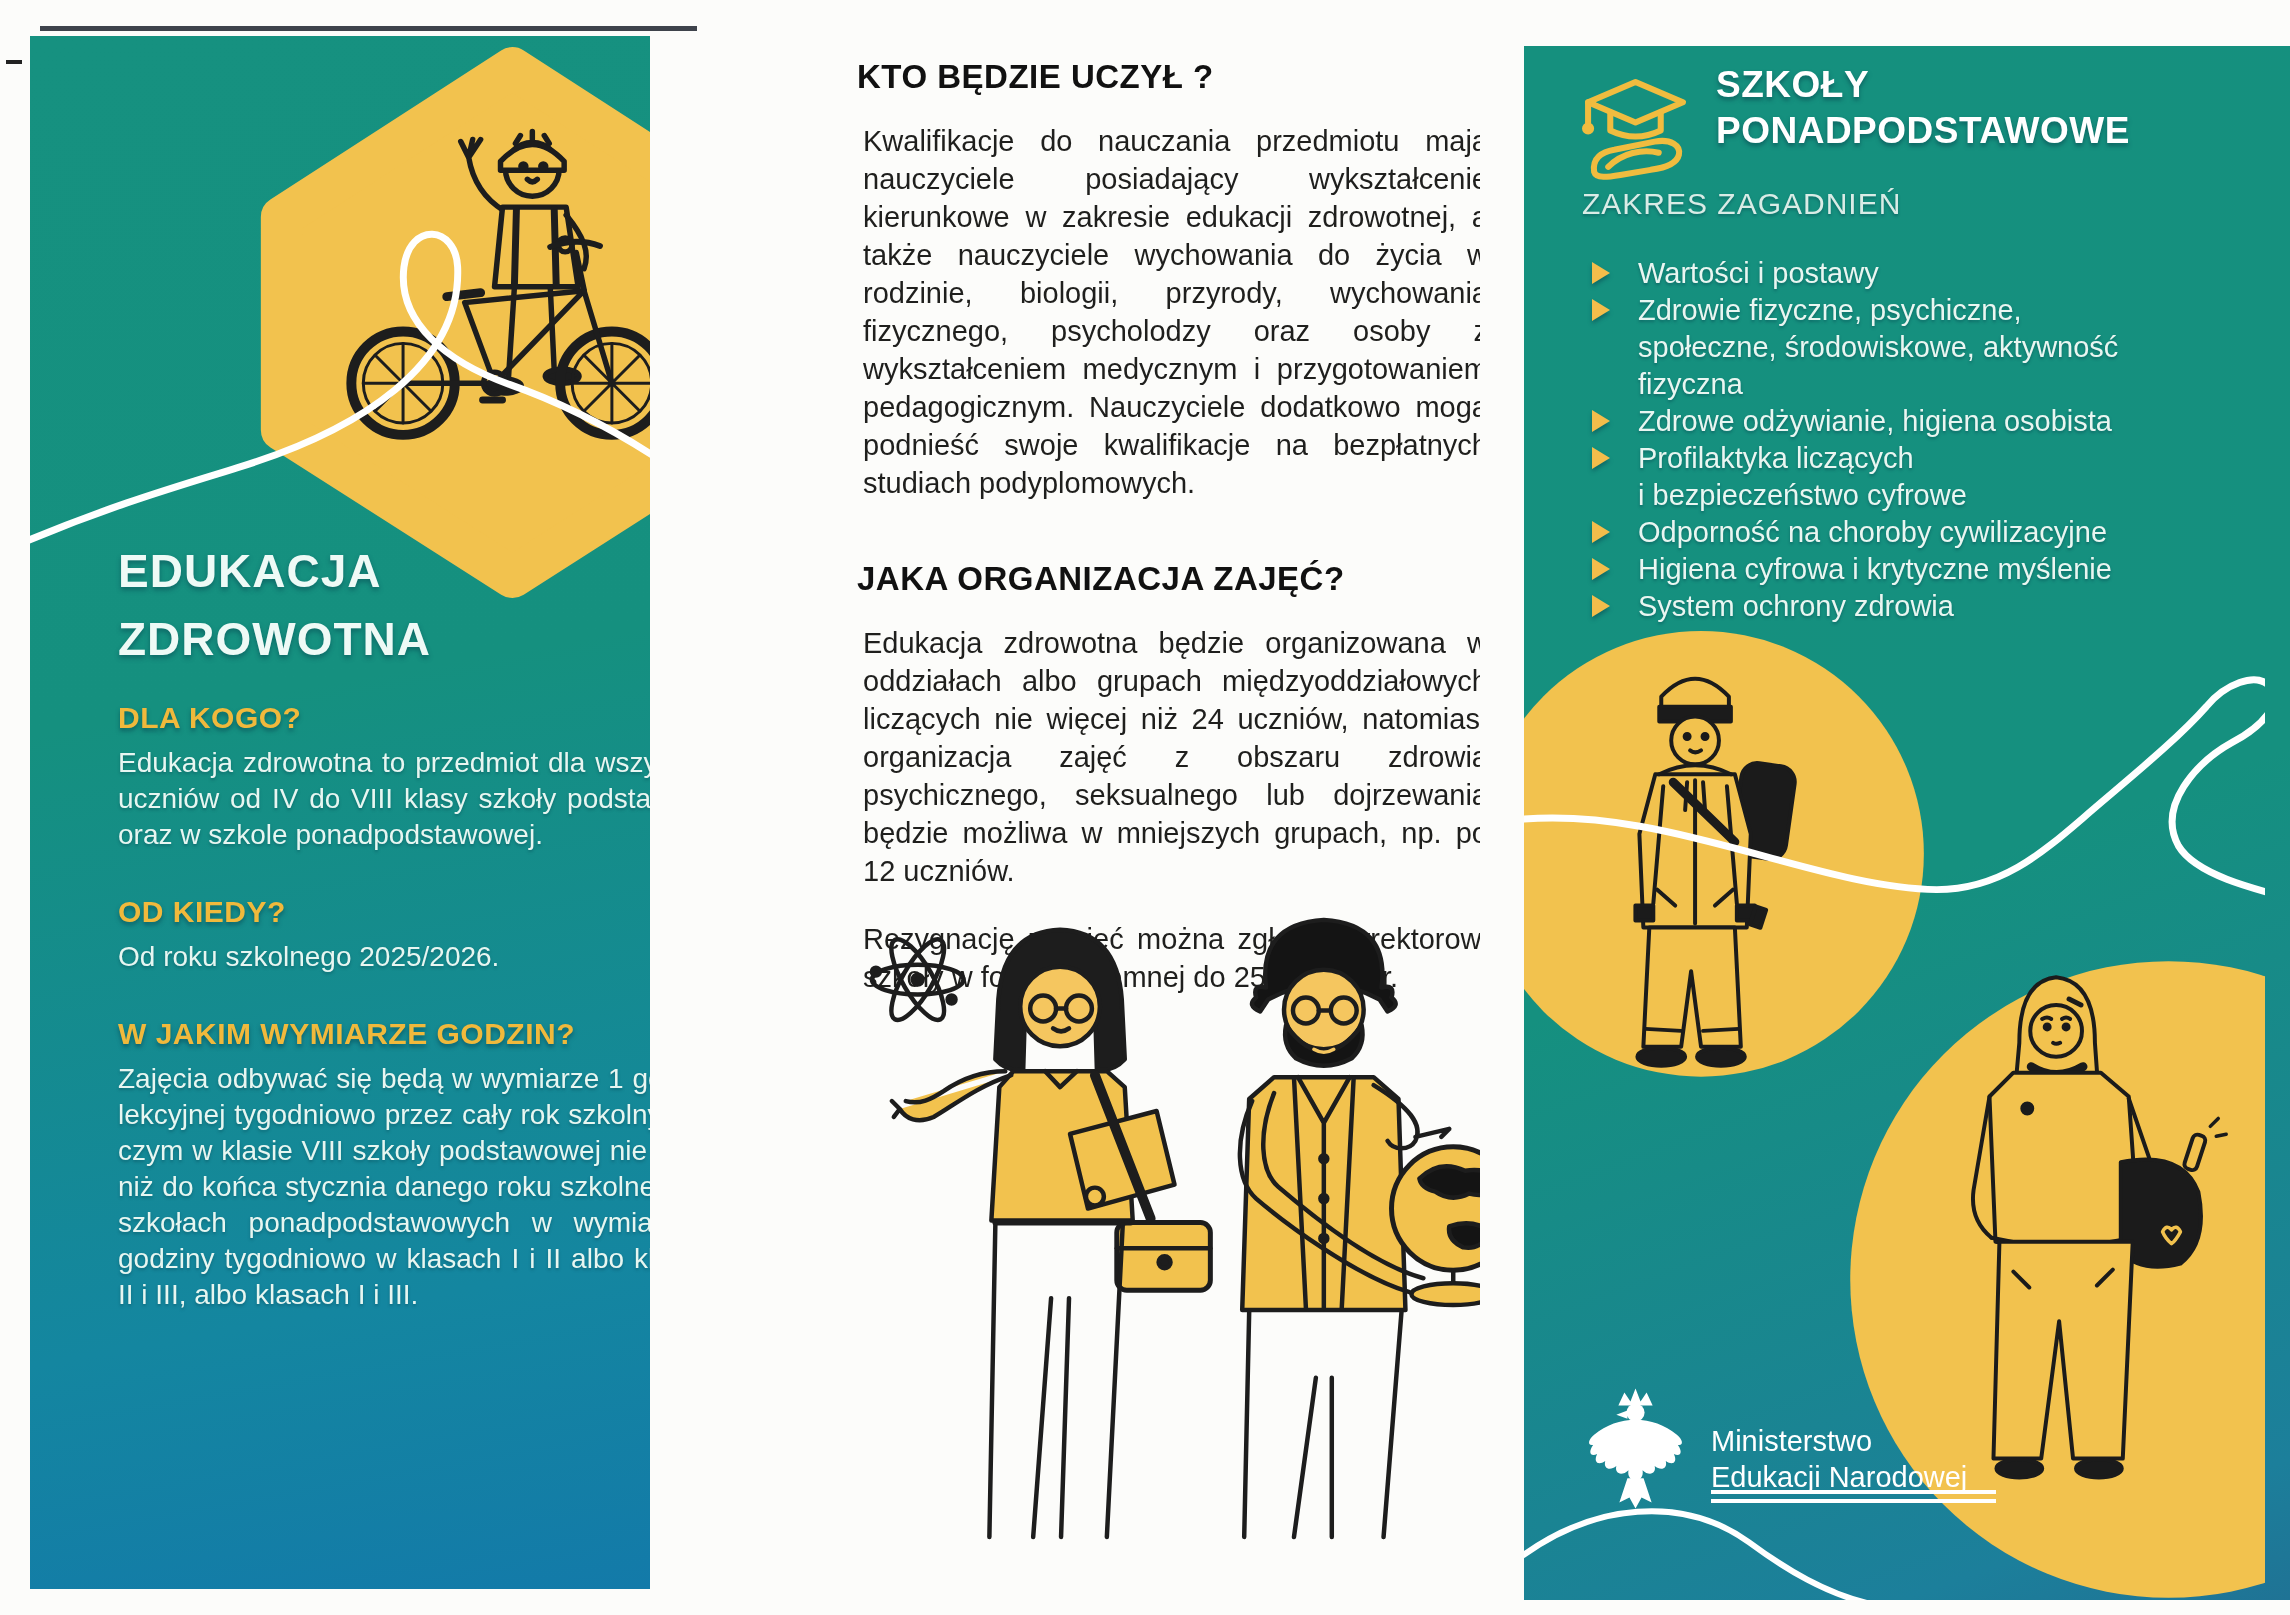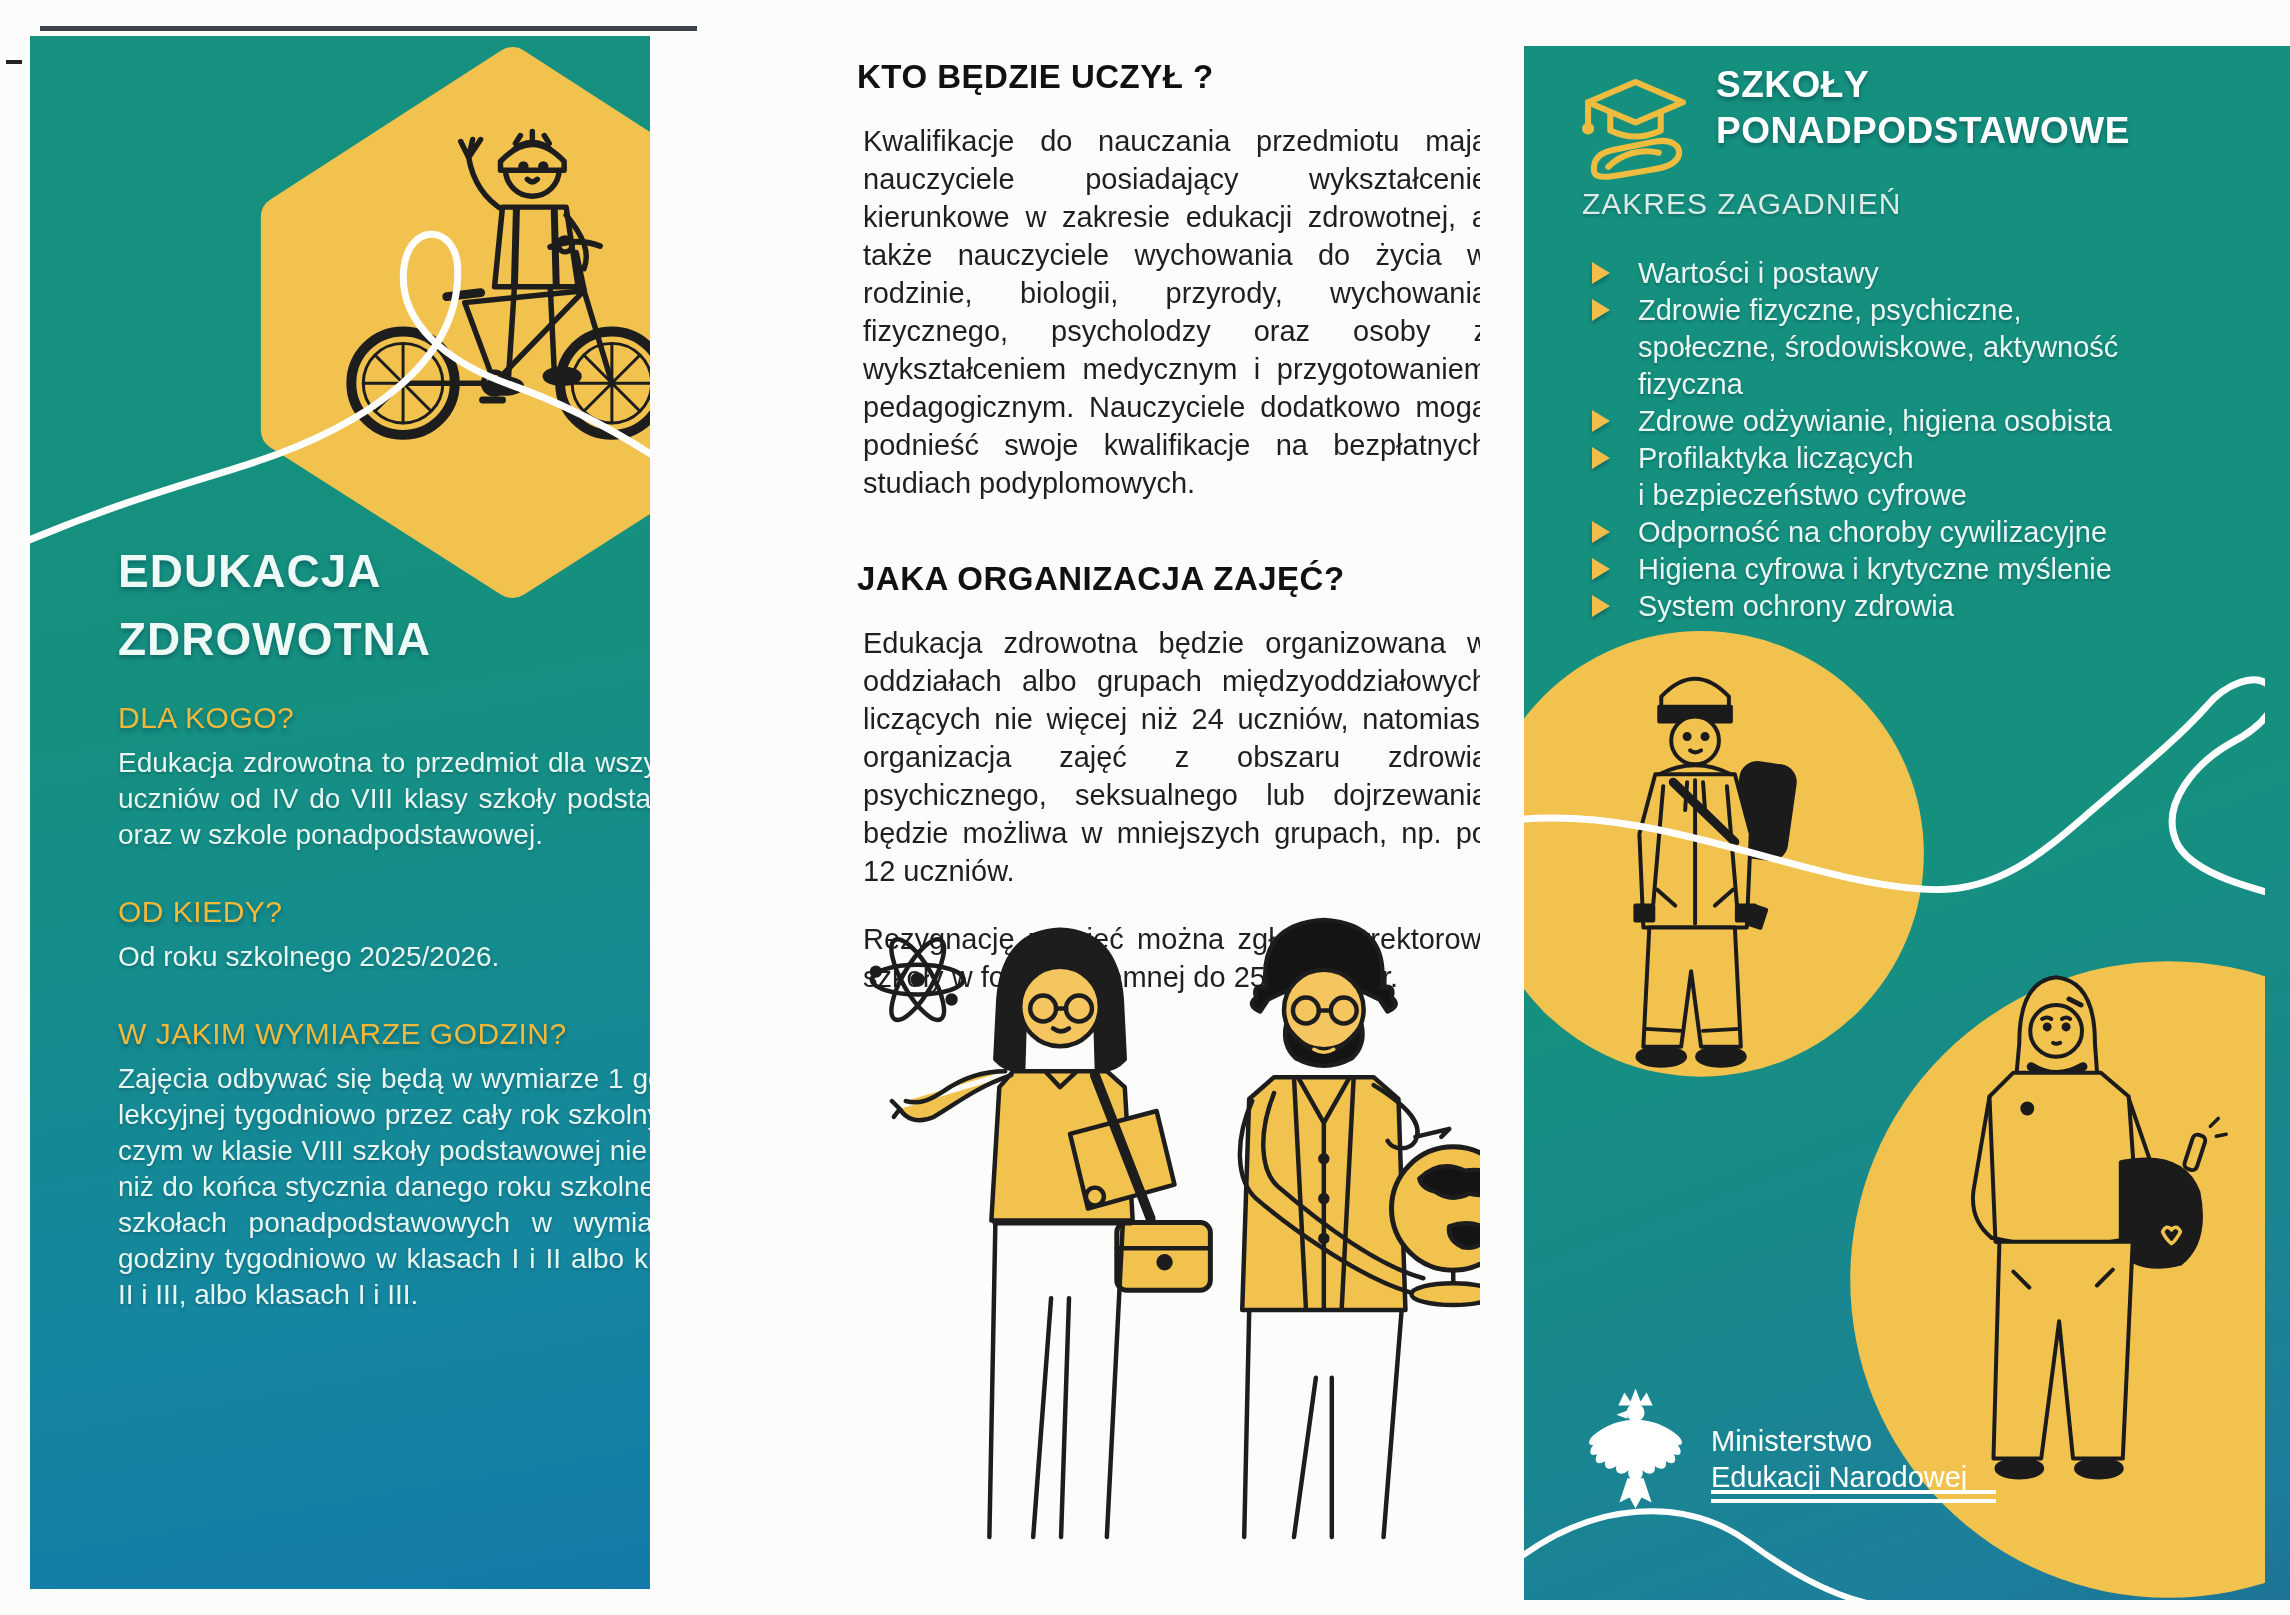--- a/index.html
+++ b/index.html
@@ -12,21 +12,21 @@
   .panel-right{left:1524px;top:46px;width:895px;height:1554px;
       background:linear-gradient(160deg,#15907e 0%,#15907f 52%,#1c7f9b 90%,#206f93 100%);}
   .artifact-line{position:absolute;left:40px;top:26px;width:657px;height:5px;background:#1c222b;opacity:.85;}
   .artifact-dash{position:absolute;left:6px;top:60px;width:16px;height:4px;background:#222;}
 
   
   .l-title{position:absolute;left:88px;top:470px;color:#eefaf6;font-size:46px;font-weight:800;
       line-height:68px;letter-spacing:1px;text-shadow:0 3px 5px rgba(5,55,70,.45);}
   .l-sections{position:absolute;left:88px;top:665px;width:611px;}
   .l-sec{margin:0 0 42px 0;}
-  .l-sec h3{margin:0 0 10px 0;color:#f0b93c;font-size:30px;font-weight:400;letter-spacing:0.5px;
+  .l-sec h3{margin:0 0 10px 0;color:#f0b93c;font-size:30px;font-weight:700;letter-spacing:0.5px;
       text-shadow:0 3px 4px rgba(5,55,70,.5);}
   .l-sec p{margin:0;color:#e7f6f1;font-size:28px;line-height:36px;text-align:justify;text-align-last:left;
       text-shadow:0 2px 3px rgba(5,55,70,.35);}
 
   
   .mid-content{position:absolute;left:101px;top:58px;width:637px;color:#1d1d1b;}
   .mid-content h2{margin:0 0 26px 0;font-size:33px;font-weight:800;letter-spacing:0.5px;color:#111;}
   .mid-content h2.second{margin-top:58px;}
   .mid-content p{margin:6px;font-size:29px;line-height:38px;text-align:justify;text-align-last:left;color:#1f1f1d;}
   .mid-content p.follow{margin-top:30px;}

